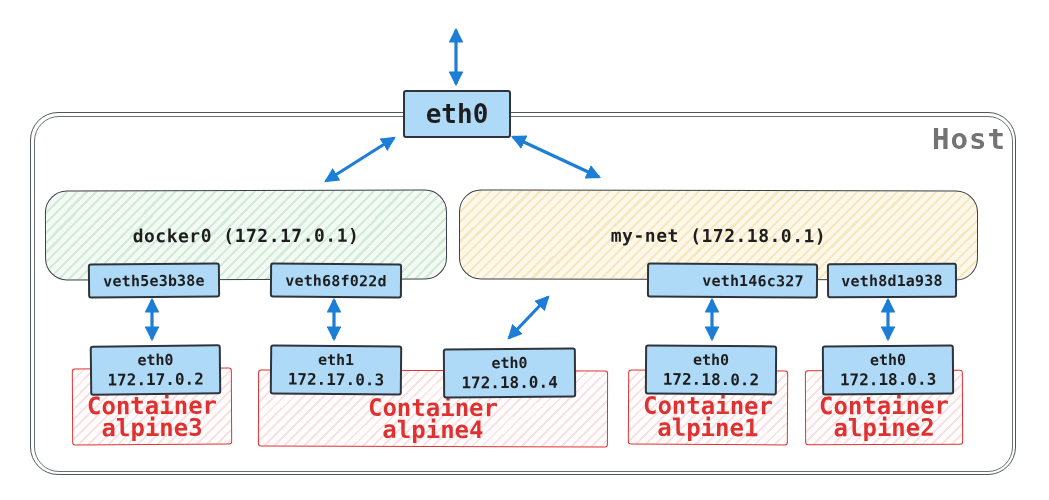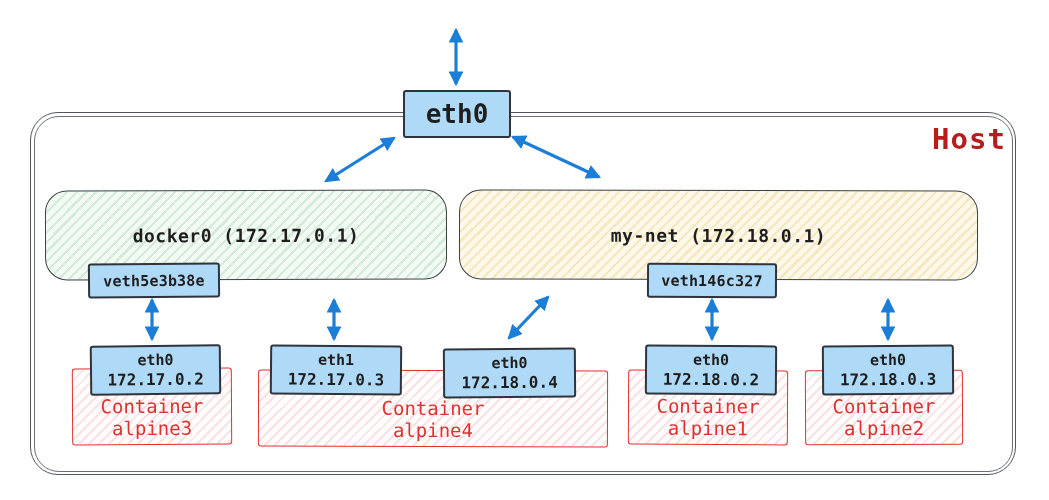--- a/index.html
+++ b/index.html
@@ -10,21 +10,21 @@
   
   .host{
     position:absolute;left:30px;top:112px;width:984px;height:361px;
     border:1.4px solid #50565c;border-radius:28px;z-index:1;
   }
   .host-inner{
     position:absolute;inset:2.5px;border:1.2px solid #6a7076;border-radius:25px;
   }
   .host-label{
     position:absolute;top:122px;left:932px;font-size:29px;font-weight:700;
-    letter-spacing:1px;color:#b91c1c;z-index:2;
+    letter-spacing:1px;color:#737373;z-index:2;
   }
   
   .bridge{
     position:absolute;top:190px;height:88px;border:1.6px solid #3a4046;border-radius:22px;
     display:flex;align-items:center;justify-content:center;z-index:2;
   }
   .bridge-docker0{
     left:45px;width:400px;
     background:
       repeating-linear-gradient(135deg, rgba(64,170,95,0.18) 0 2.2px, rgba(0,0,0,0) 2.2px 7px),
@@ -43,38 +43,38 @@
   .ifbox{
     position:absolute;background:#aed9f7;border:2px solid #2f343c;border-radius:3px;
     display:flex;flex-direction:column;align-items:center;justify-content:center;
     z-index:4;text-align:center;
   }
   .uplink{left:403px;top:90px;width:104px;height:44px;font-size:26px;font-weight:700;}
   .veth{top:263px;height:31px;font-size:15px;font-weight:700;letter-spacing:0.2px;}
   .veth1{left:88px;width:128px;transform:rotate(-0.5deg);}
   .veth2{left:270px;width:128px;transform:rotate(0.4deg);}
   .veth3{left:492px;width:123px;transform:rotate(-0.4deg);}
-  .veth4{left:647px;width:126px;transform:rotate(0.3deg);}
+  .veth4{left:647px;width:126px;transform:rotate(0.3deg);padding-left:41px;}
   .veth5{left:827px;width:126px;transform:rotate(-0.3deg);}
   .ceth{height:46px;font-size:15px;font-weight:700;line-height:20px;}
   .ceth .ip{font-size:16px;}
   .ceth1{left:90px;top:345px;width:127px;transform:rotate(-0.6deg);}
   .ceth2{left:270px;top:345px;width:128px;transform:rotate(0.5deg);}
   .ceth3{left:443px;top:348px;width:129px;transform:rotate(-0.4deg);}
   .ceth4{left:645px;top:345px;width:128px;transform:rotate(0.4deg);}
   .ceth5{left:822px;top:345px;width:128px;transform:rotate(-0.4deg);}
   
   .container-box{
     position:absolute;border:1.8px solid #e03131;border-radius:3px;z-index:2;
     background:
       repeating-linear-gradient(135deg, rgba(224,49,49,0.13) 0 2px, rgba(0,0,0,0) 2px 7px),
       #fffdfd;
     display:flex;flex-direction:column;align-items:center;justify-content:flex-end;
     padding-bottom:5px;box-sizing:border-box;
-    color:#e03131;font-size:19px;font-weight:400;line-height:22px;text-align:center;
+    color:#e03131;font-size:24px;font-weight:700;line-height:22px;text-align:center;
   }
   .cont1{left:72px;top:368px;width:160px;height:77px;transform:rotate(-0.3deg);}
   .cont2{left:258px;top:370px;width:350px;height:77px;transform:rotate(0.15deg);}
   .cont3{left:628px;top:370px;width:160px;height:75px;transform:rotate(0.3deg);}
   .cont4{left:805px;top:370px;width:158px;height:75px;transform:rotate(-0.25deg);}
   
   .arrows{position:absolute;left:0;top:0;z-index:5;pointer-events:none;}
 </style>
 </head>
 <body>
@@ -93,22 +93,28 @@
   <div class="bridge bridge-docker0">
     <span class="bridge-label">docker0 (172.17.0.1)</span>
   </div>
   <div class="bridge bridge-mynet">
     <span class="bridge-label">my-net (172.18.0.1)</span>
   </div>
 
   <div class="ifbox veth veth1">
     <span>veth5e3b38e</span>
   </div>
+  <div class="ifbox veth veth2">
+    <span>veth68f022d</span>
+  </div>
   <div class="ifbox veth veth4">
     <span>veth146c327</span>
+  </div>
+  <div class="ifbox veth veth5">
+    <span>veth8d1a938</span>
   </div>
 
   <div class="container-box cont1">
     <span>Container</span>
     <span>alpine3</span>
   </div>
   <div class="container-box cont2">
     <span>Container</span>
     <span>alpine4</span>
   </div>

